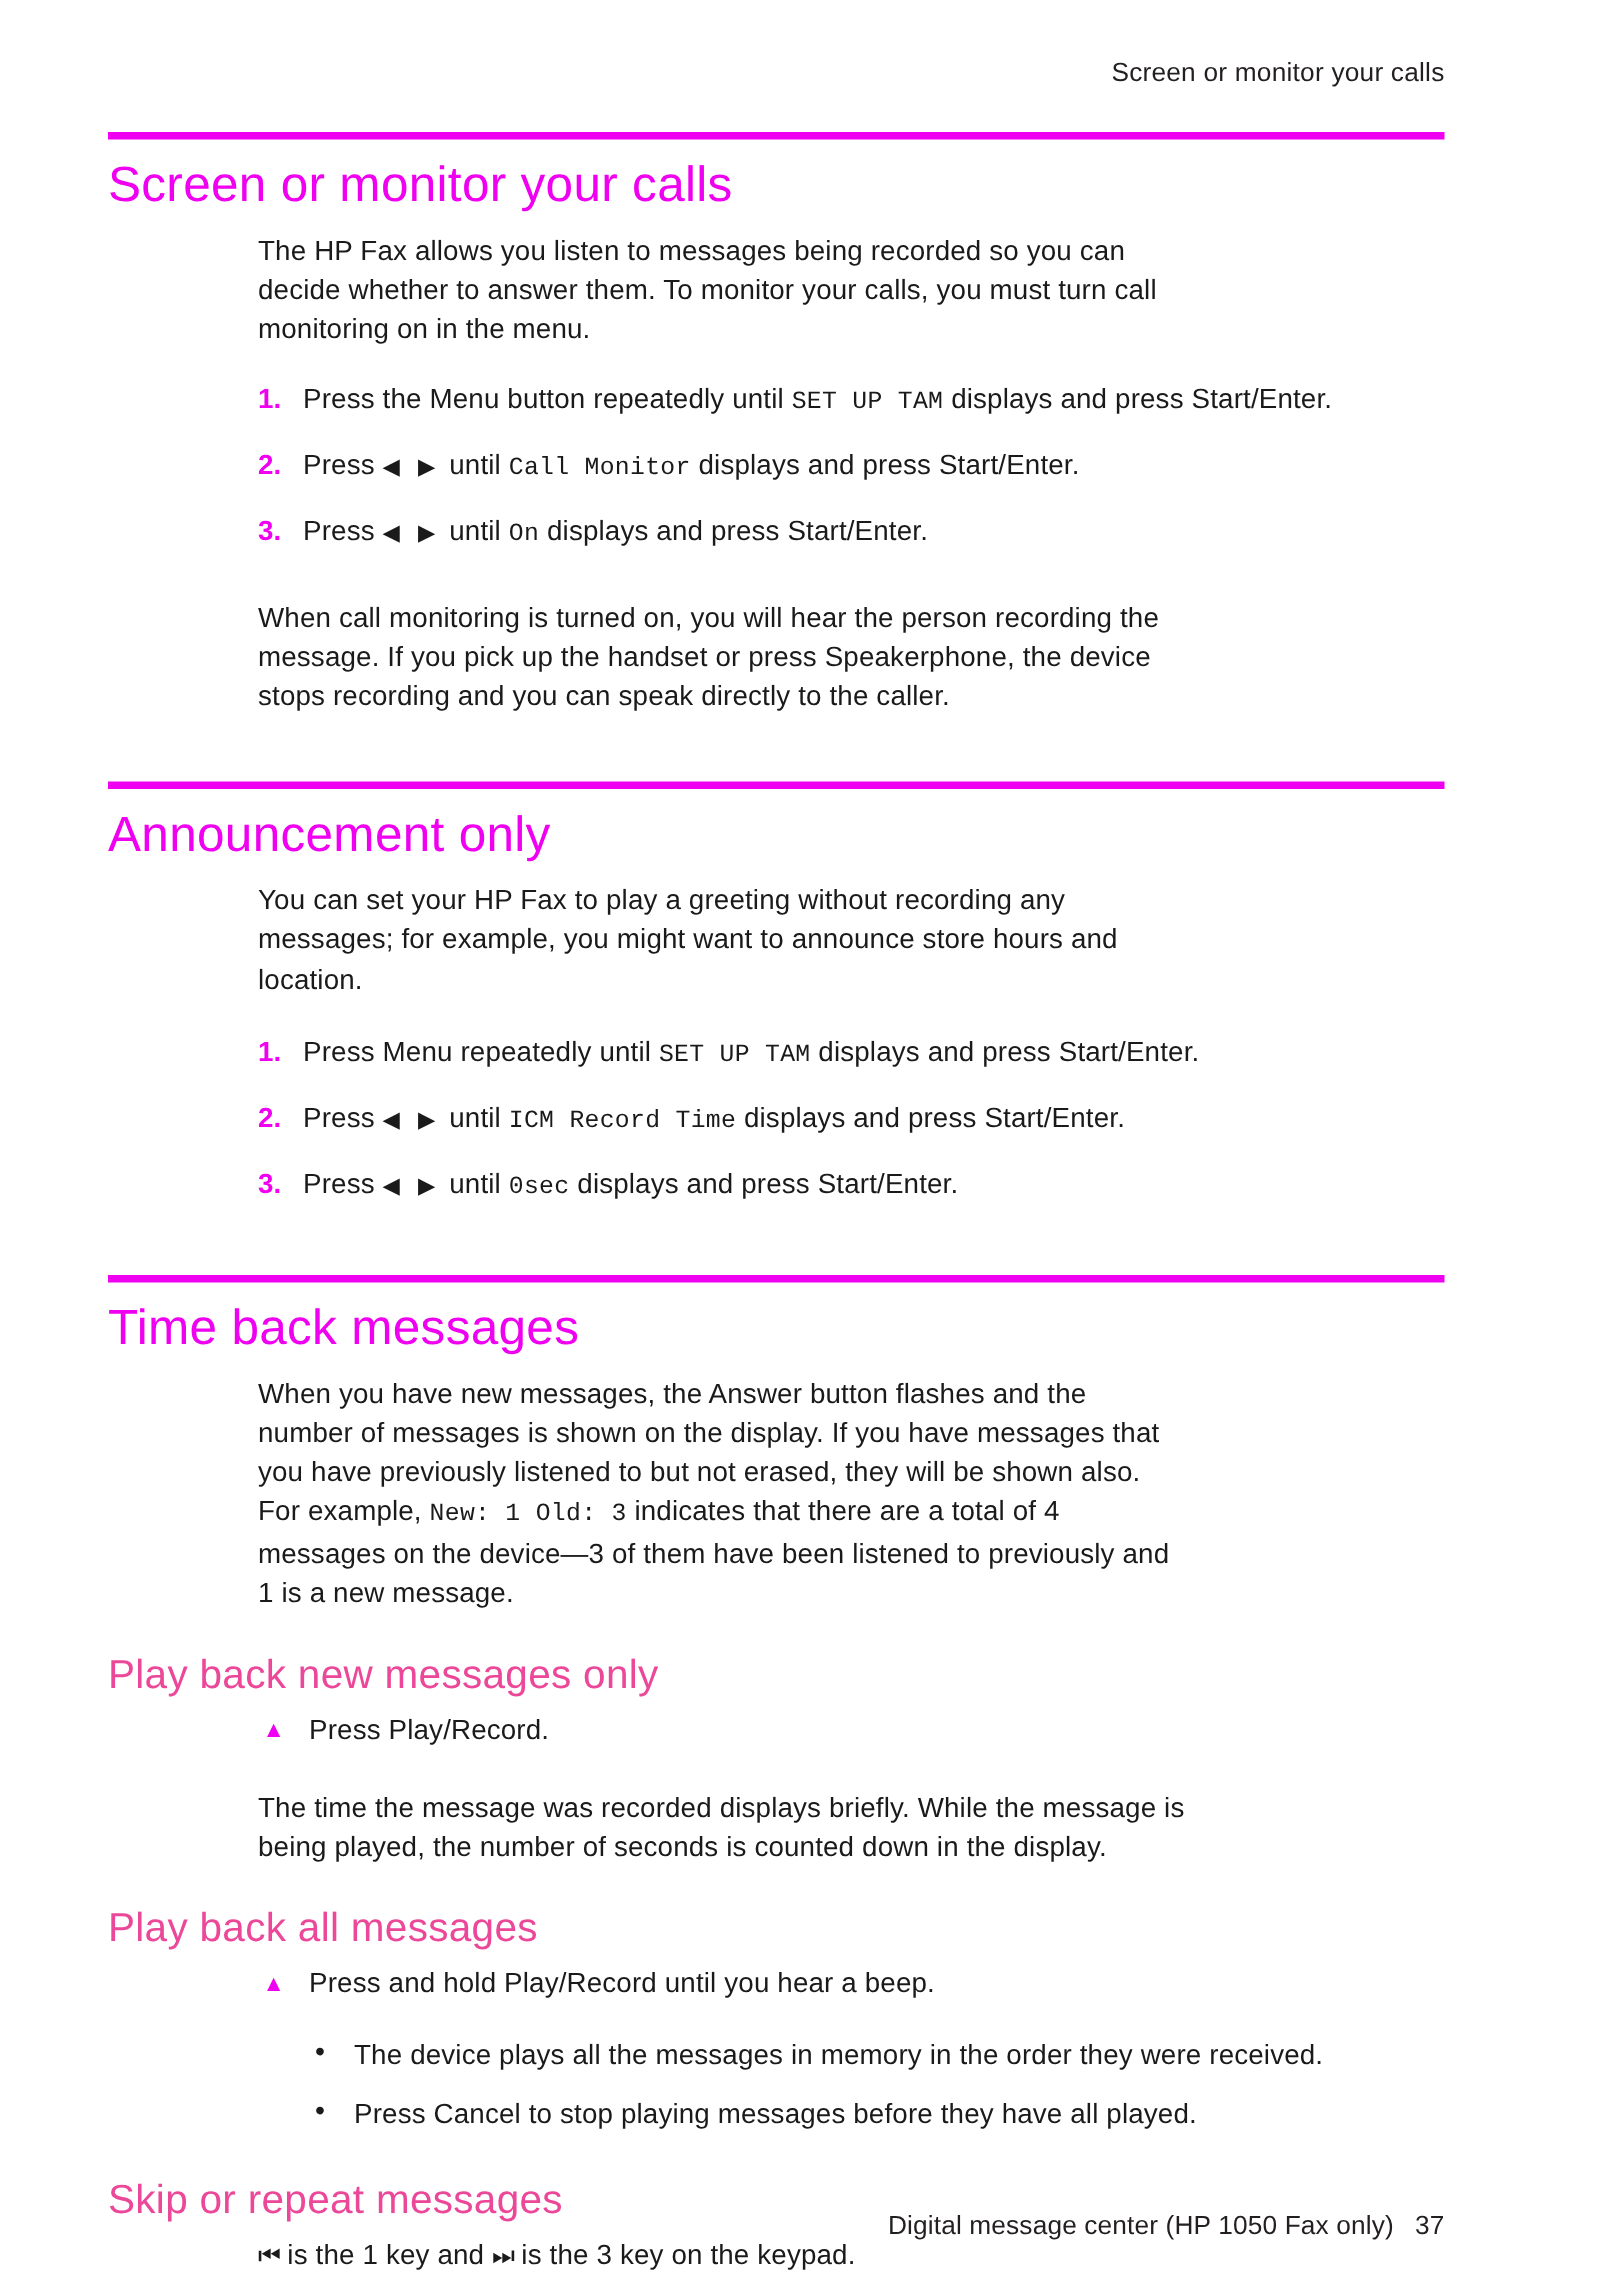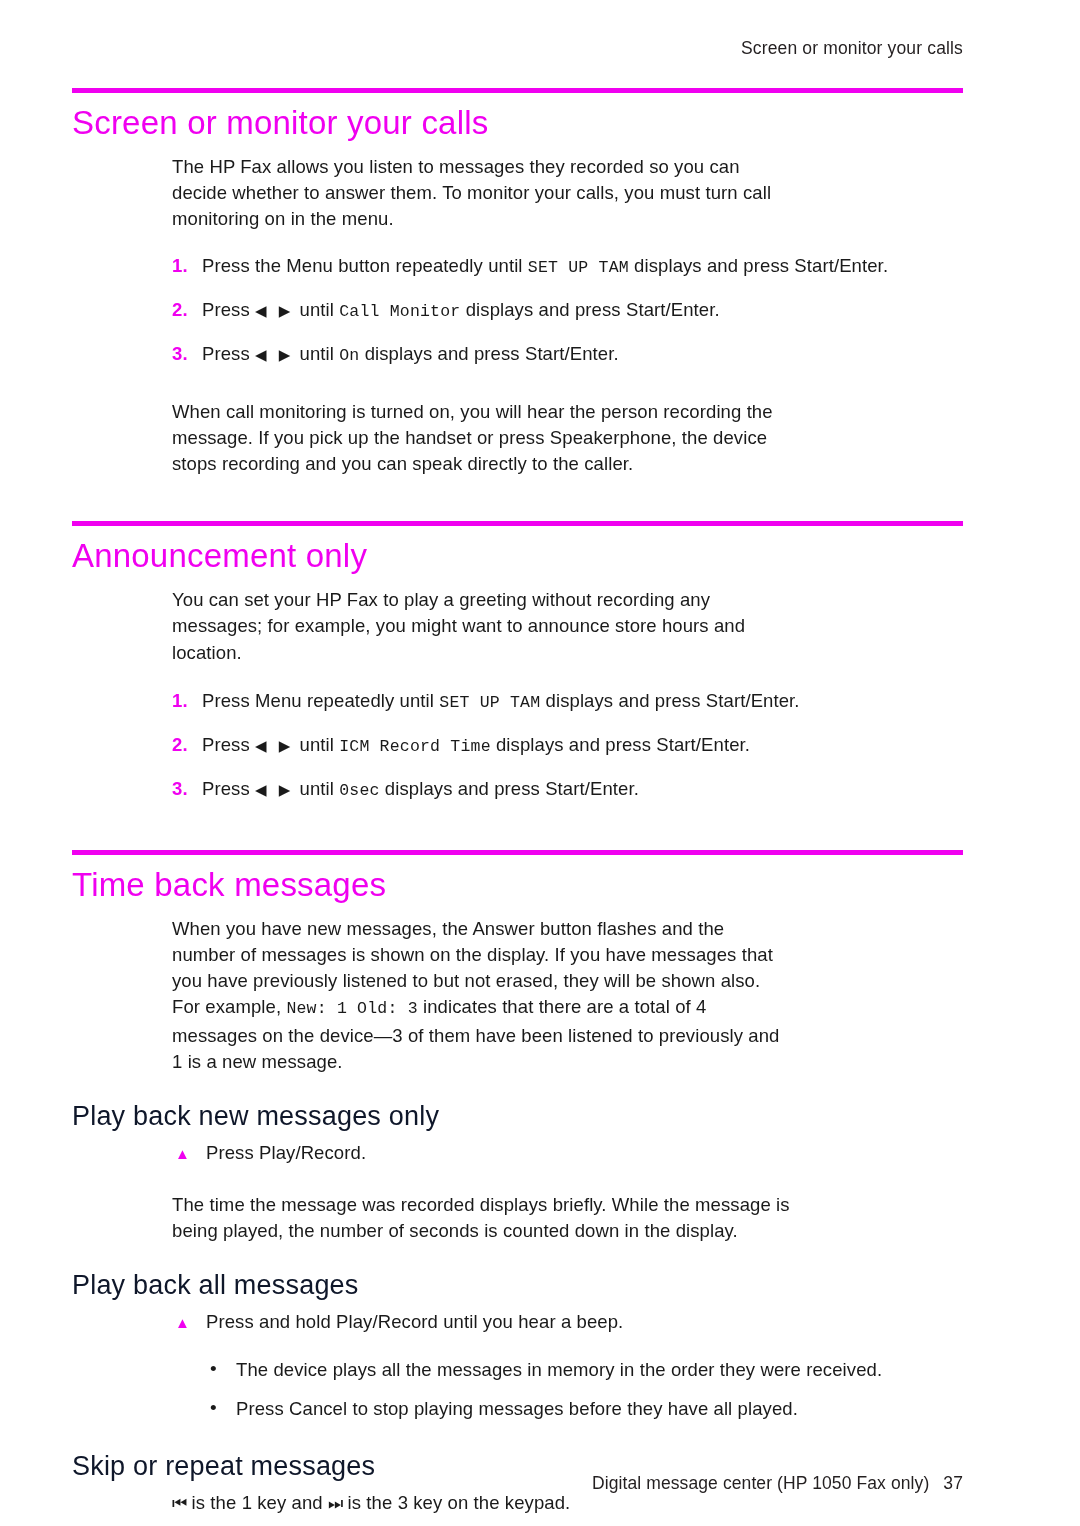--- a/index.html
+++ b/index.html
@@ -46,21 +46,21 @@
   .h1 {
     color: #f000f0;
     font-size: 33px;
     font-weight: 400;
     letter-spacing: 0.2px;
     margin: 0;
     padding: 12px 0 0 72px;
     line-height: 1.12;
   }
   .h2 {
-    color: #0f172a;
+    color: #ec4899;
     font-size: 27px;
     font-weight: 400;
     letter-spacing: 0.2px;
     margin: 0;
     padding: 0 0 0 72px;
     line-height: 1.15;
   }
 
   
   .body-text {
@@ -179,21 +179,21 @@
 <div class="page">
 
   <div class="running-head">Screen or monitor your calls</div>
 
   <div style="position:absolute; top:88px; left:0; width:1080px;">
 
     <div>
       <div class="rule"></div>
       <h1 class="h1">Screen or monitor your calls</h1>
       <div class="sp-12"></div>
-      <p class="body-text">The HP Fax allows you listen to messages they recorded so you can decide whether to answer them. To monitor your calls, you must turn call monitoring on in the menu.</p>
+      <p class="body-text">The HP Fax allows you listen to messages being recorded so you can decide whether to answer them. To monitor your calls, you must turn call monitoring on in the menu.</p>
       <div class="sp-20"></div>
 
       <ol class="steps">
         <li>
           <span class="num">1.</span><span>Press the </span><span class="b">Menu</span><span> button repeatedly until </span><span class="mono">SET UP TAM</span><span> displays and press </span><span class="b">Start/Enter</span><span>.</span>
         </li>
         <li>
           <span class="num">2.</span><span>Press </span><span class="arrows">◀  ▶</span><span> until </span><span class="mono">Call Monitor</span><span> displays and press </span><span class="b">Start/Enter</span><span>.</span>
         </li>
         <li>

